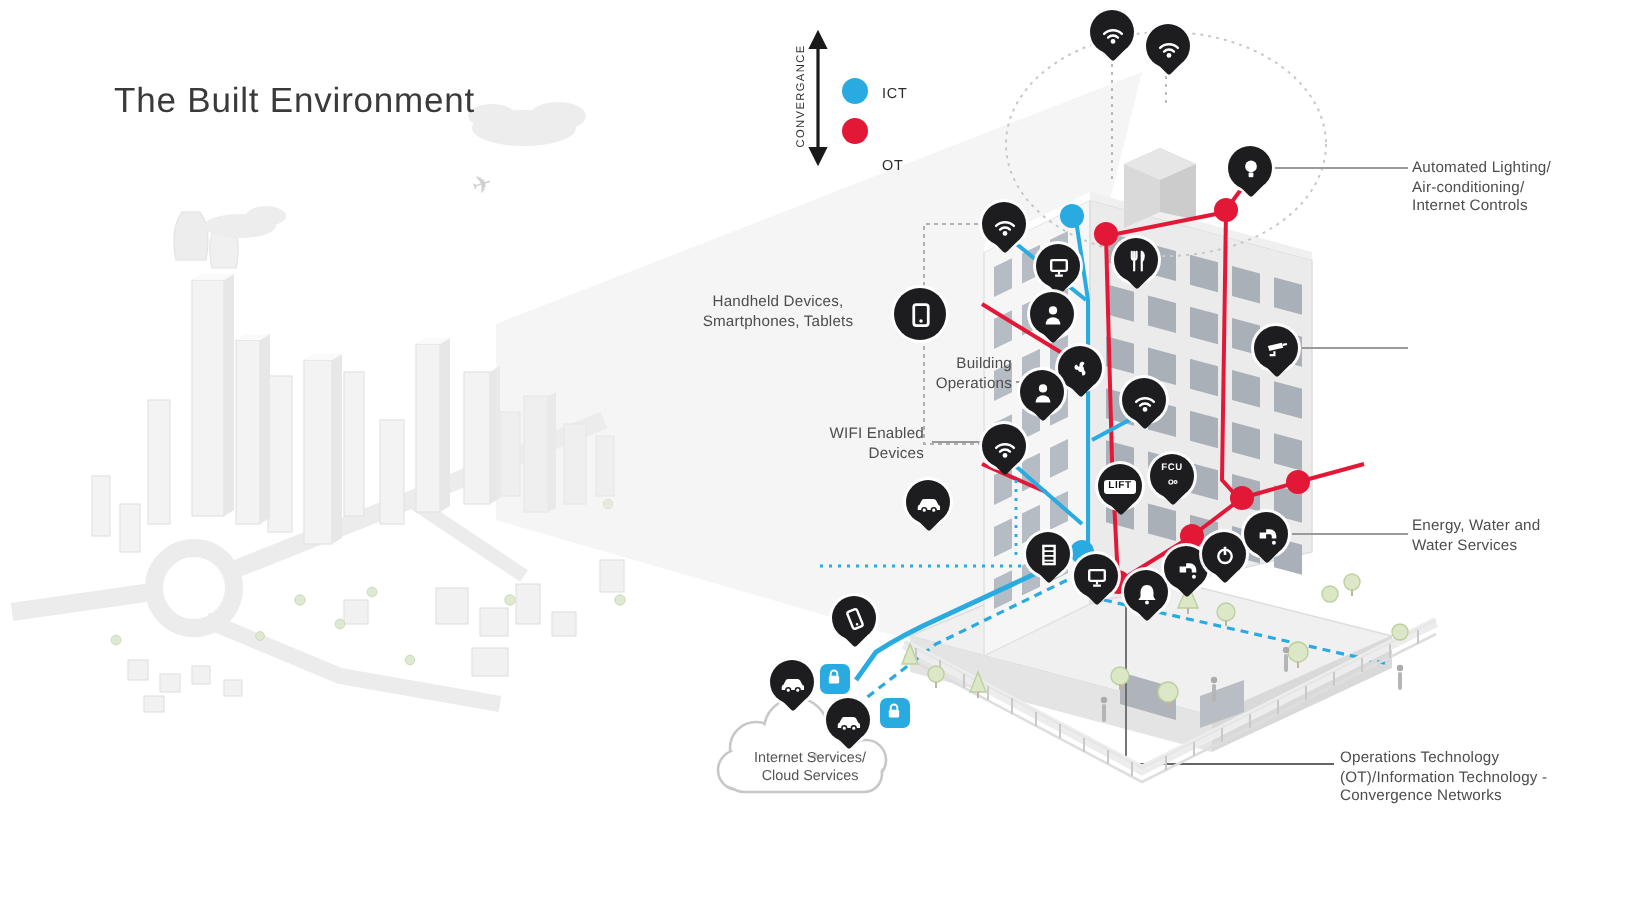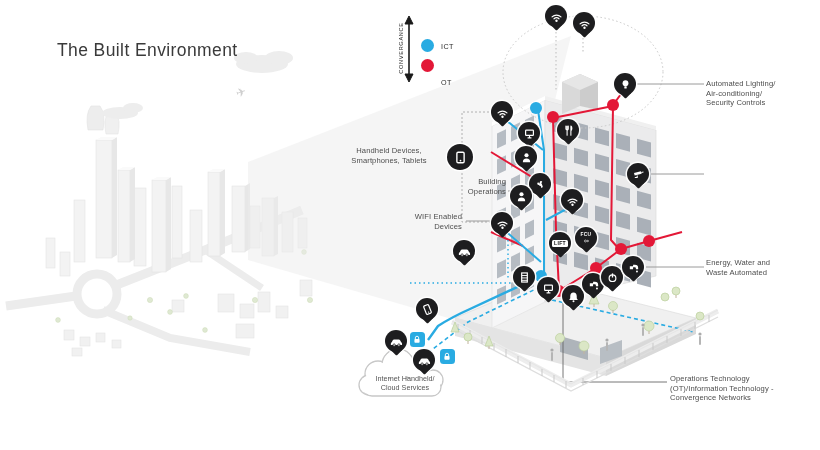--- a/index.html
+++ b/index.html
@@ -409,33 +409,33 @@
   <div>Operations</div>
 </div>
 <div class="abs lbl r" style="left:344px;top:212px;width:118px;">
   <div>WIFI Enabled</div>
   <div>Devices</div>
 </div>
 
 <div class="abs lbl" style="left:706px;top:79px;width:110px;">
   <div>Automated Lighting/</div>
   <div>Air-conditioning/</div>
-  <div>Security Controls</div>
+  <div>Internet Controls</div>
 </div>
 <div class="abs lbl" style="left:706px;top:258px;width:110px;">
   <div>Energy, Water and</div>
-  <div>Waste Automated</div>
+  <div>Water Services</div>
 </div>
 <div class="abs lbl" style="left:670px;top:374px;width:140px;">
   <div>Operations Technology</div>
   <div>(OT)/Information Technology -</div>
   <div>Convergence Networks</div>
 </div>
 <div class="abs cloud-text" style="left:355px;top:374px;width:100px;">
-  <div>Internet Handheld/</div>
+  <div>Internet Services/</div>
   <div>Cloud Services</div>
 </div>
 
 <div class="pin" style="left:556px;top:16px;">
   <span>
         <svg width="13" height="13" viewBox="0 0 12 12">
           <use href="#sym-wifi" xlink:href="#sym-wifi"></use>
         </svg>
       </span>
     </div>

